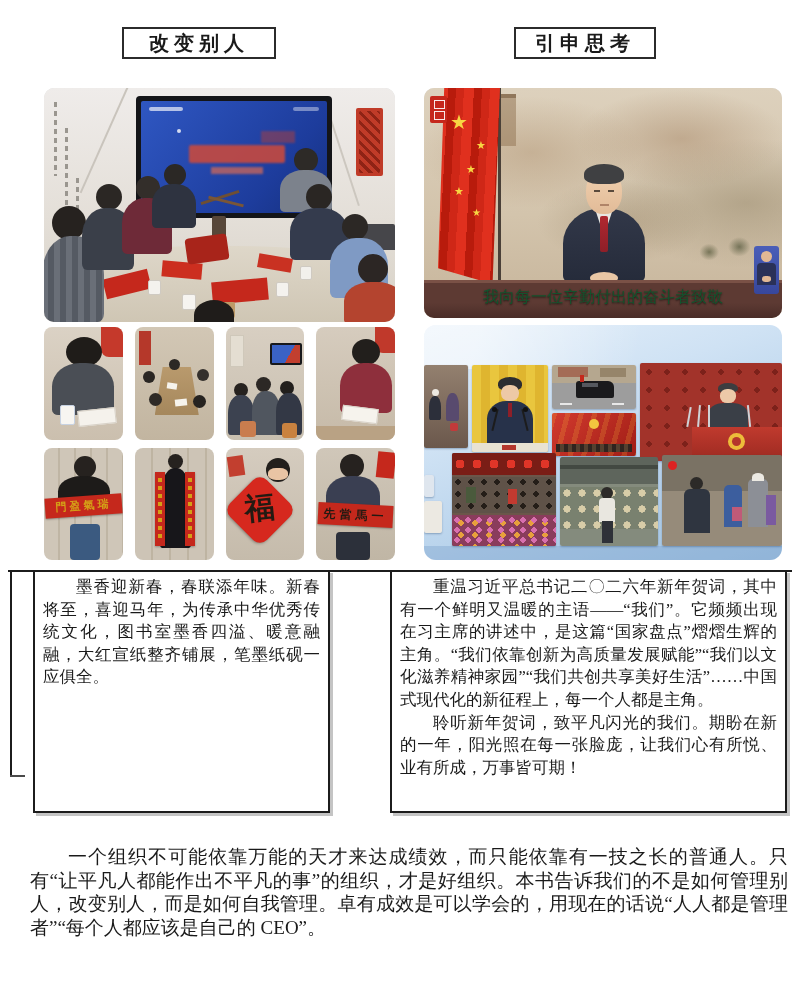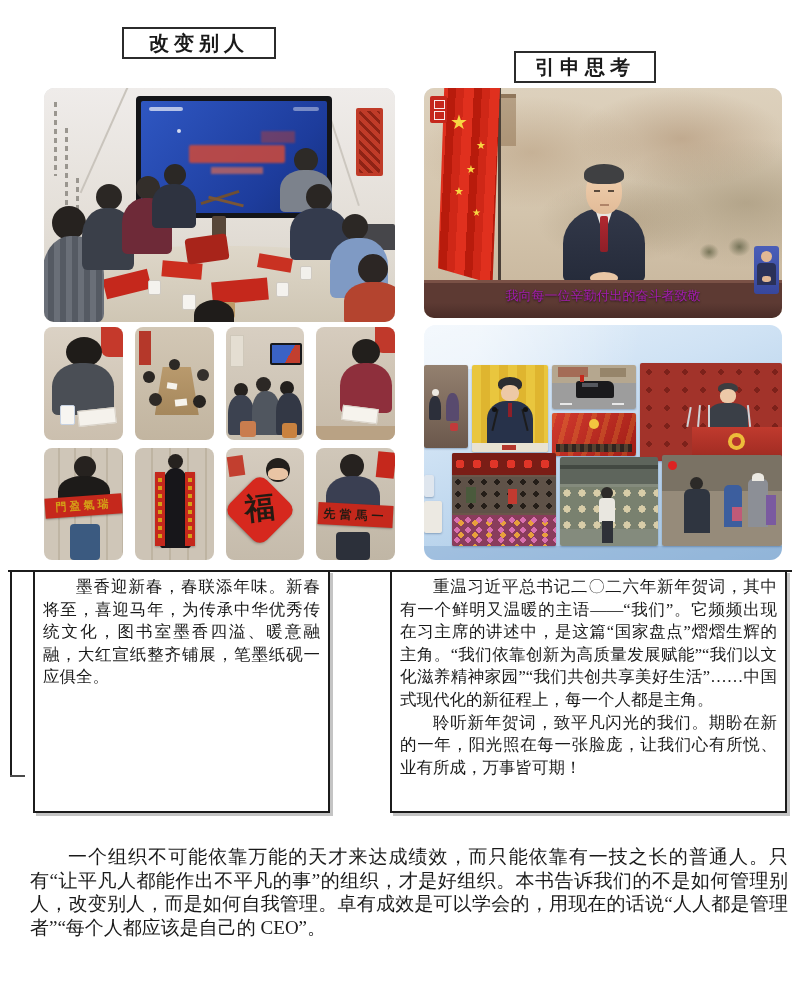--- a/index.html
+++ b/index.html
@@ -16,31 +16,31 @@
   .grid{display:grid;grid-template-columns:repeat(4,1fr);grid-template-rows:1fr 1fr;
         column-gap:12px;row-gap:8px;}
   .cell{position:relative;overflow:hidden;border-radius:8px;}
   .hd{position:absolute;border-radius:50%;}
   .bd{position:absolute;border-radius:45% 45% 10% 10%;}
   .banner{position:absolute;text-align:center;font-weight:bold;
           font-family:"DejaVu Serif",serif;}
   .tile{position:absolute;border-radius:2px;overflow:hidden;box-shadow:0 1px 2px rgba(50,80,120,.4);}
   .star{position:absolute;color:#f7d643;line-height:1;}
   .vtxt{position:absolute;width:3px;background:repeating-linear-gradient(180deg,#9a968f 0 5px,transparent 5px 9px);}
-  .capt{position:absolute;width:100%;text-align:center;color:#a21caf;
-        font-family:"Liberation Sans","DejaVu Sans",sans-serif;font-size:13px;
+  .capt{position:absolute;width:100%;text-align:center;color:#14532d;
+        font-family:"Liberation Sans","DejaVu Sans",sans-serif;font-size:16px;
         text-shadow:0 1px 2px rgba(0,0,0,.65);}
 </style>
 </head>
 <body>
 
 <div class="a hdr" style="left:122px;top:27px;width:154px;">
   <span>改变别人</span>
 </div>
-<div class="a hdr" style="left:514px;top:27px;width:142px;margin-top:24px;">
+<div class="a hdr" style="left:514px;top:27px;width:142px;">
   <span>引申思考</span>
 </div>
 
 <div class="a card" style="left:44px;top:88px;width:351px;height:234px;">
   <div class="a" style="inset:0;background:linear-gradient(180deg,#efecea 0%,#e4dfd8 55%,#d7d1c6 100%);"></div>
   <div class="a" style="left:60px;top:-10px;width:2px;height:120px;background:#c9c4bc;transform:rotate(24deg);"></div>
   <div class="a" style="left:300px;top:30px;width:2px;height:90px;background:#ccc7bf;transform:rotate(-18deg);"></div>
 
   <div class="vtxt" style="left:10px;top:14px;height:74px;"></div>
   <div class="vtxt" style="left:21px;top:40px;height:96px;"></div>

